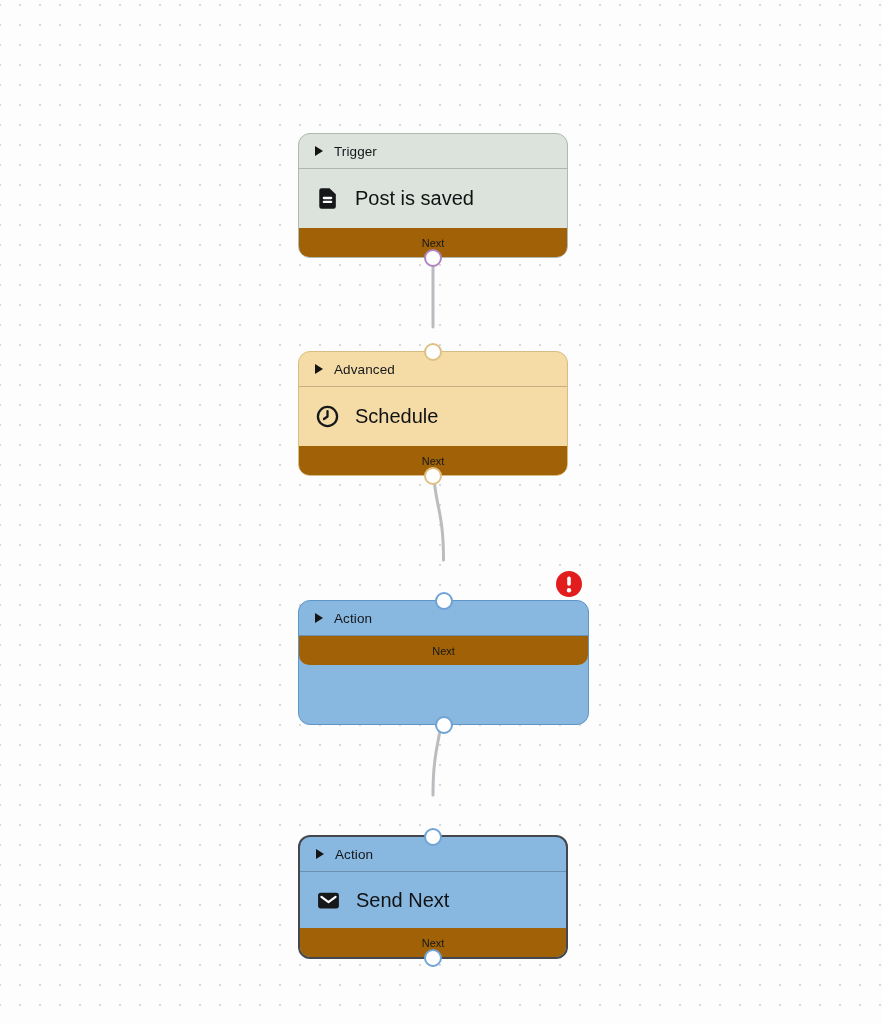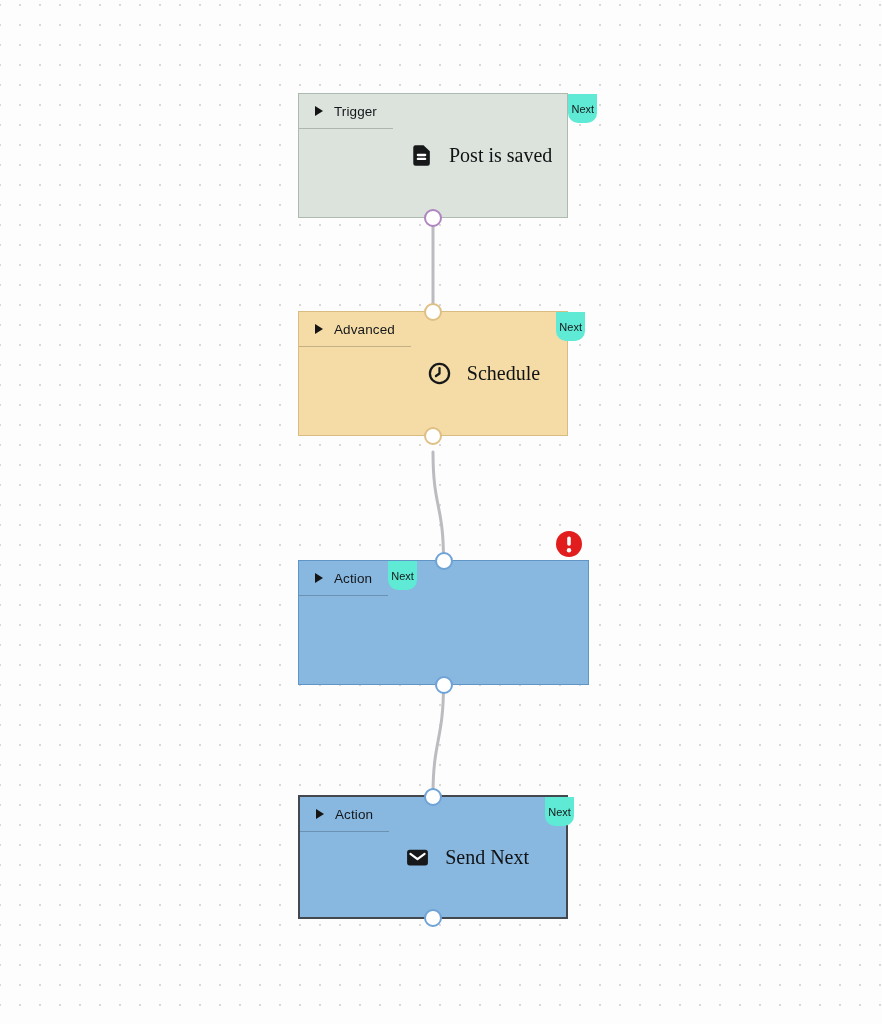--- a/index.html
+++ b/index.html
@@ -16,23 +16,24 @@
     background-size:20px 20px;
     background-position:10px 15px;
   }
   .wires{
     position:absolute;left:0;top:0;z-index:0;
     pointer-events:none;
   }
   .node{
     position:absolute;
     box-sizing:border-box;
-    border-radius:0;
-    display:flex;flex-direction:row;
+    border-radius:12px;
+    display:flex;flex-direction:column;
     z-index:1;
+    margin-top:40px;
   }
   .node--trigger{background:#dbe3dc;border:1px solid #aeb9af;}
   .node--advanced{background:#f5dca7;border:1px solid #d9bc82;}
   .node--action{background:#88b7e0;border:1.5px solid #5f96c6;}
   .node--selected{border:2px solid #43484e;}
   .node-header{
     height:35px;flex:0 0 35px;
     display:flex;align-items:center;
     padding:0 16px;
     border-bottom:1px solid rgba(0,0,0,0.2);
@@ -48,30 +49,29 @@
     flex:0 0 auto;
   }
   .node-category{
     font-size:13.5px;font-weight:500;color:#14171a;
     letter-spacing:.1px;
   }
   .node-body{
     flex:1 1 auto;
     display:flex;align-items:center;
     padding:0 16px;
-    font-family:Liberation Serif, serif;
   }
   .node-icon{display:inline-flex;margin-right:15px;flex:0 0 auto;}
   .node-title{
     font-size:20px;font-weight:500;color:#101214;
     white-space:nowrap;
   }
   .node-footer{
     flex:0 0 29px;height:29px;
-    background:#5eead4;
+    background:#a16207;
     border-radius:0 0 10px 10px;
     display:flex;align-items:center;justify-content:center;
   }
   .port-label{
     font-size:11px;font-weight:500;color:#16181a;
   }
   .port{
     position:absolute;
     width:18px;height:18px;
     box-sizing:border-box;

